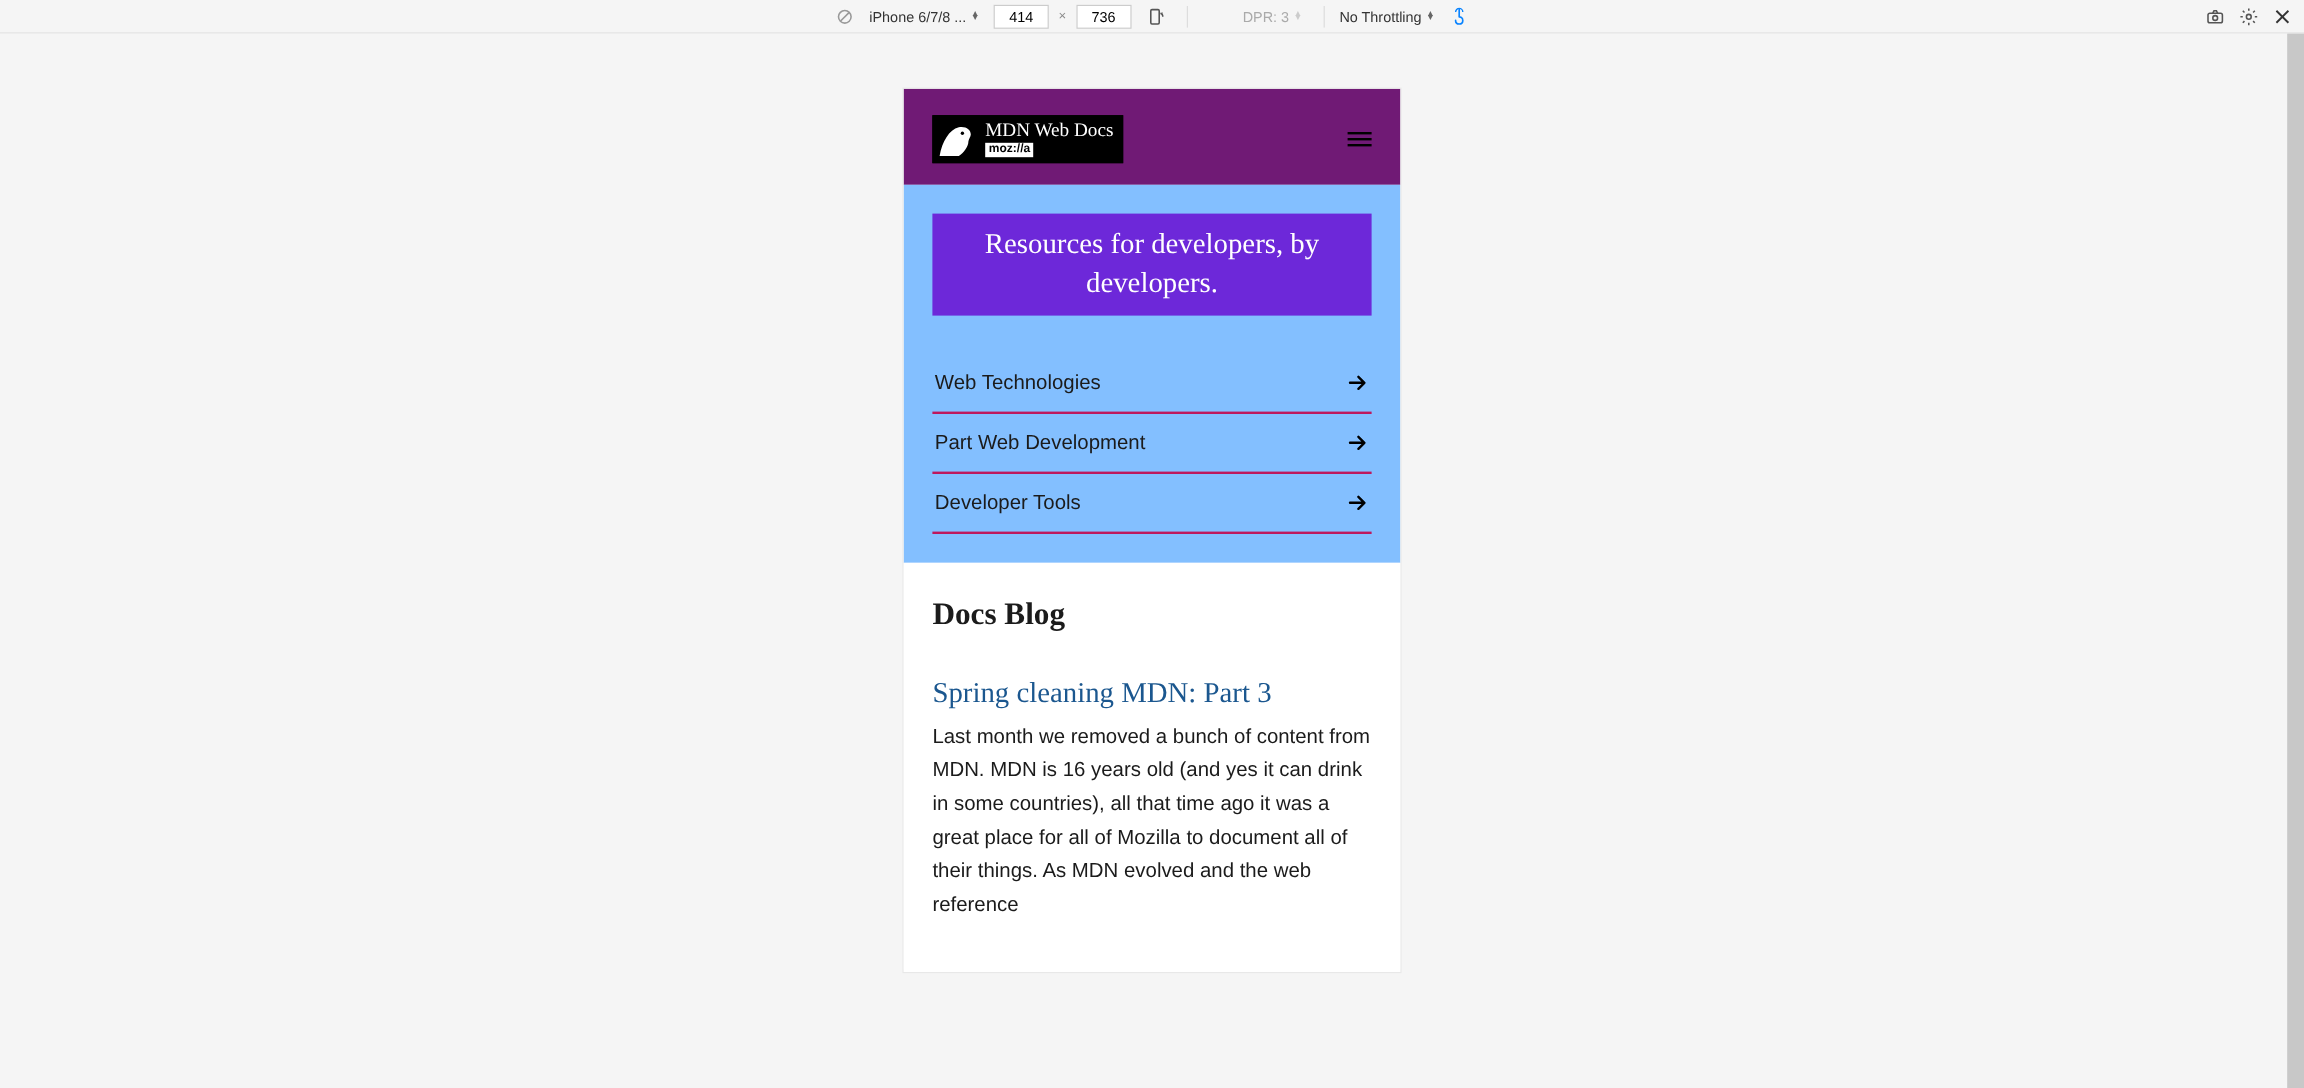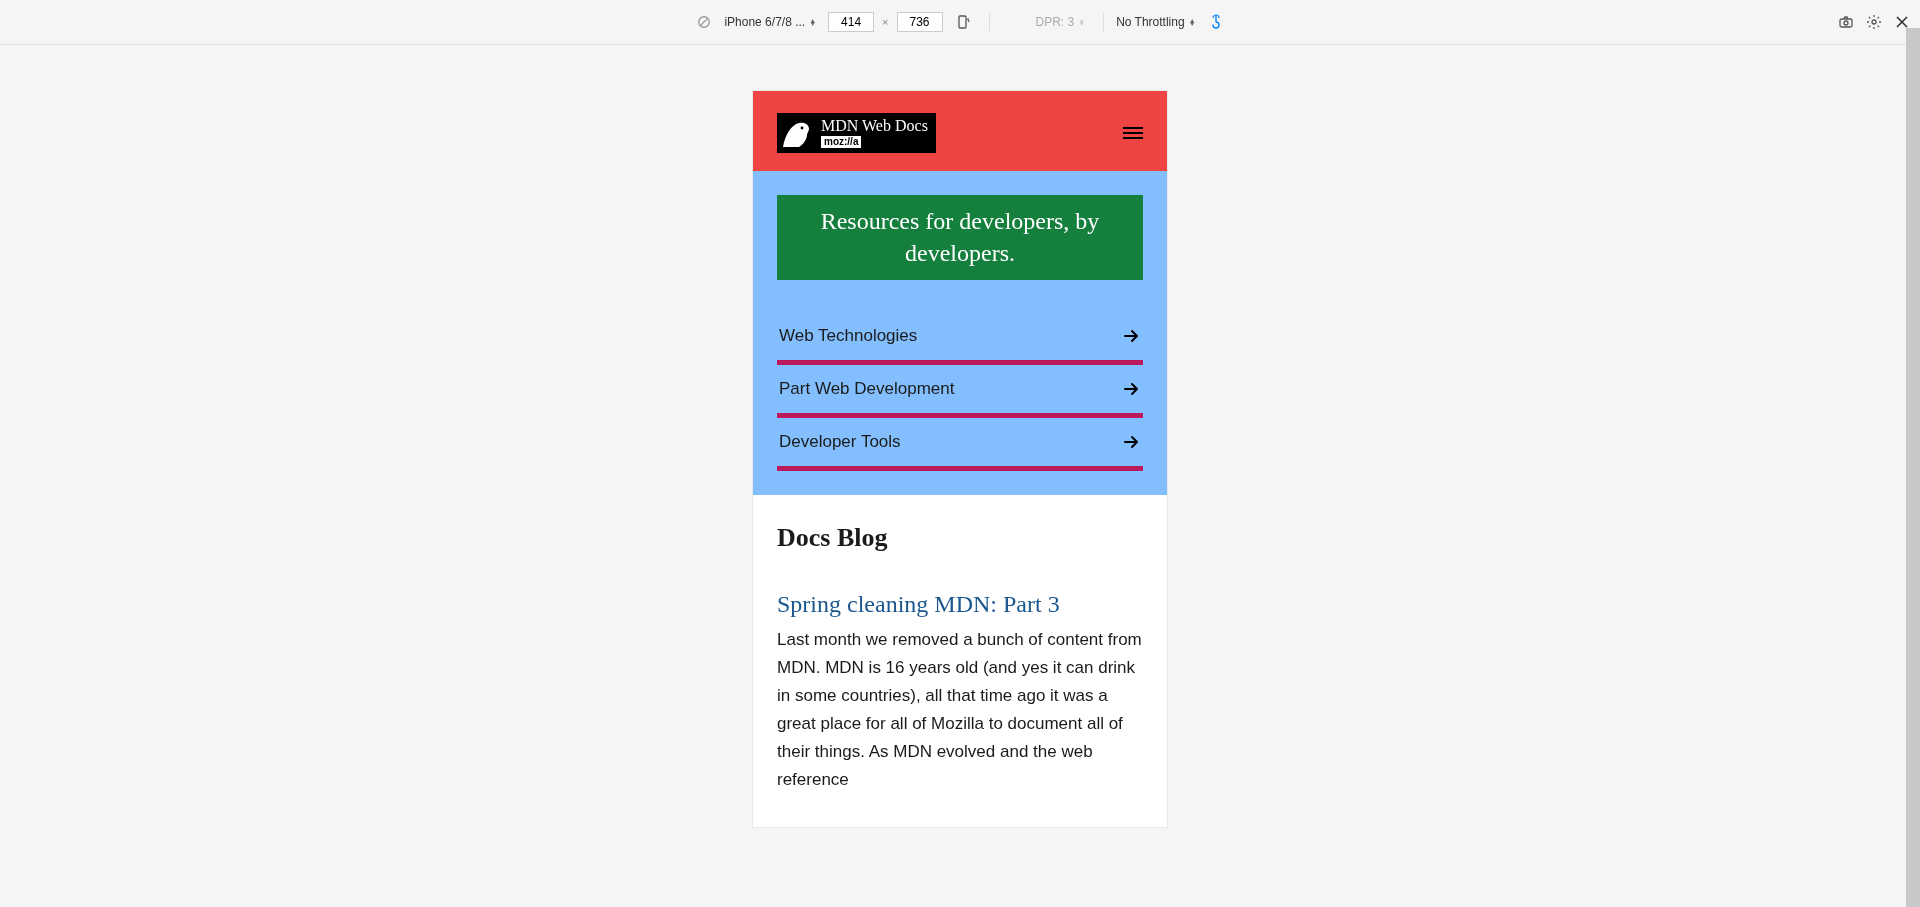--- a/index.html
+++ b/index.html
@@ -7,21 +7,21 @@
     font-family: -apple-system, BlinkMacSystemFont, "Segoe UI", Arial, sans-serif;
     background: #f5f5f5;
     width: 1920px;
     height: 907px;
     overflow: hidden;
     position: relative;
   }
 
   
   .devtools-bar {
-    height: 45px;
+    height: 28px;
     width: 100%;
     background: #f5f5f5;
     border-bottom: 1px solid #e0e0e0;
     display: flex;
     align-items: center;
     justify-content: center;
     position: relative;
     font-size: 12px;
     color: #333;
   }
@@ -94,21 +94,21 @@
   .device-scroll::-webkit-scrollbar { width: 6px; }
   .device-scroll::-webkit-scrollbar-thumb { background: #bbb; border-radius: 3px; }
   .device-scroll::-webkit-scrollbar-track { background: #eee; }
 
   
   .page-header {
     display: flex;
     align-items: center;
     justify-content: space-between;
     padding: 22px 24px 18px 24px;
-    background: #ef4444;
+    background: #701a75;
   }
   .logo-block {
     display: flex;
     background: #000;
     height: 40px;
   }
   .logo-dino {
     width: 40px; height: 40px;
     background: #000;
     position: relative;
@@ -144,38 +144,38 @@
   }
   .hamburger span {
     height: 2px; width: 100%; background: #000;
   }
 
   .hero {
     background: #83bfff;
     padding: 24px 24px 0 24px;
   }
   .hero-title {
-    background: #15803d;
+    background: #6d28d9;
     color: #fff;
     font-family: Georgia, "Times New Roman", serif;
     font-size: 24px;
     text-align: center;
     padding: 10px 14px;
     line-height: 1.35;
   }
 
   .nav-list {
     padding: 32px 0 24px 0;
   }
   .nav-item {
     display: flex;
     align-items: center;
     justify-content: space-between;
     padding: 14px 2px;
-    border-bottom: 5px solid #be185d;
+    border-bottom: 2px solid #be185d;
     font-size: 17px;
     color: #1b1b1b;
     cursor: pointer;
   }
   .arrow-right svg { display: block; }
 
   .blog-section {
     padding: 28px 24px 40px 24px;
     background: #fff;
   }

